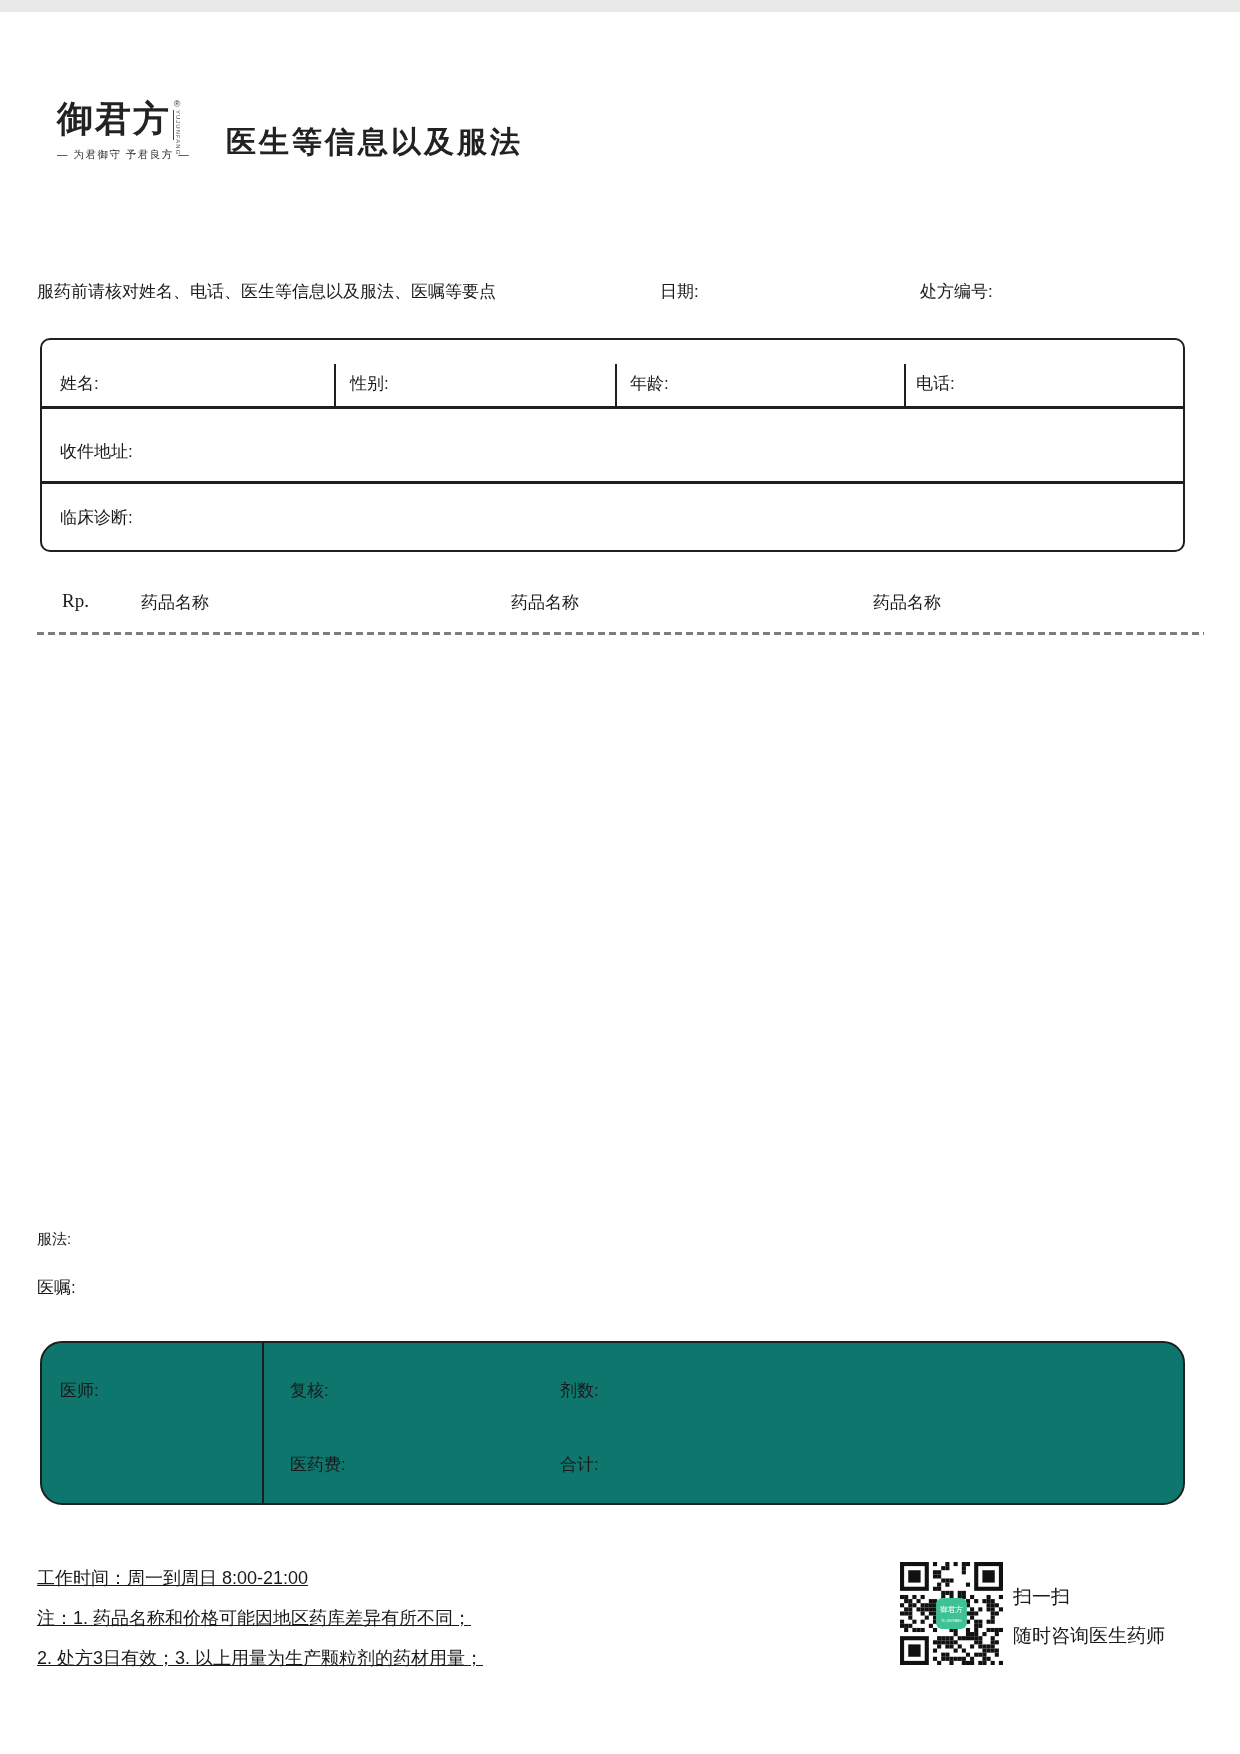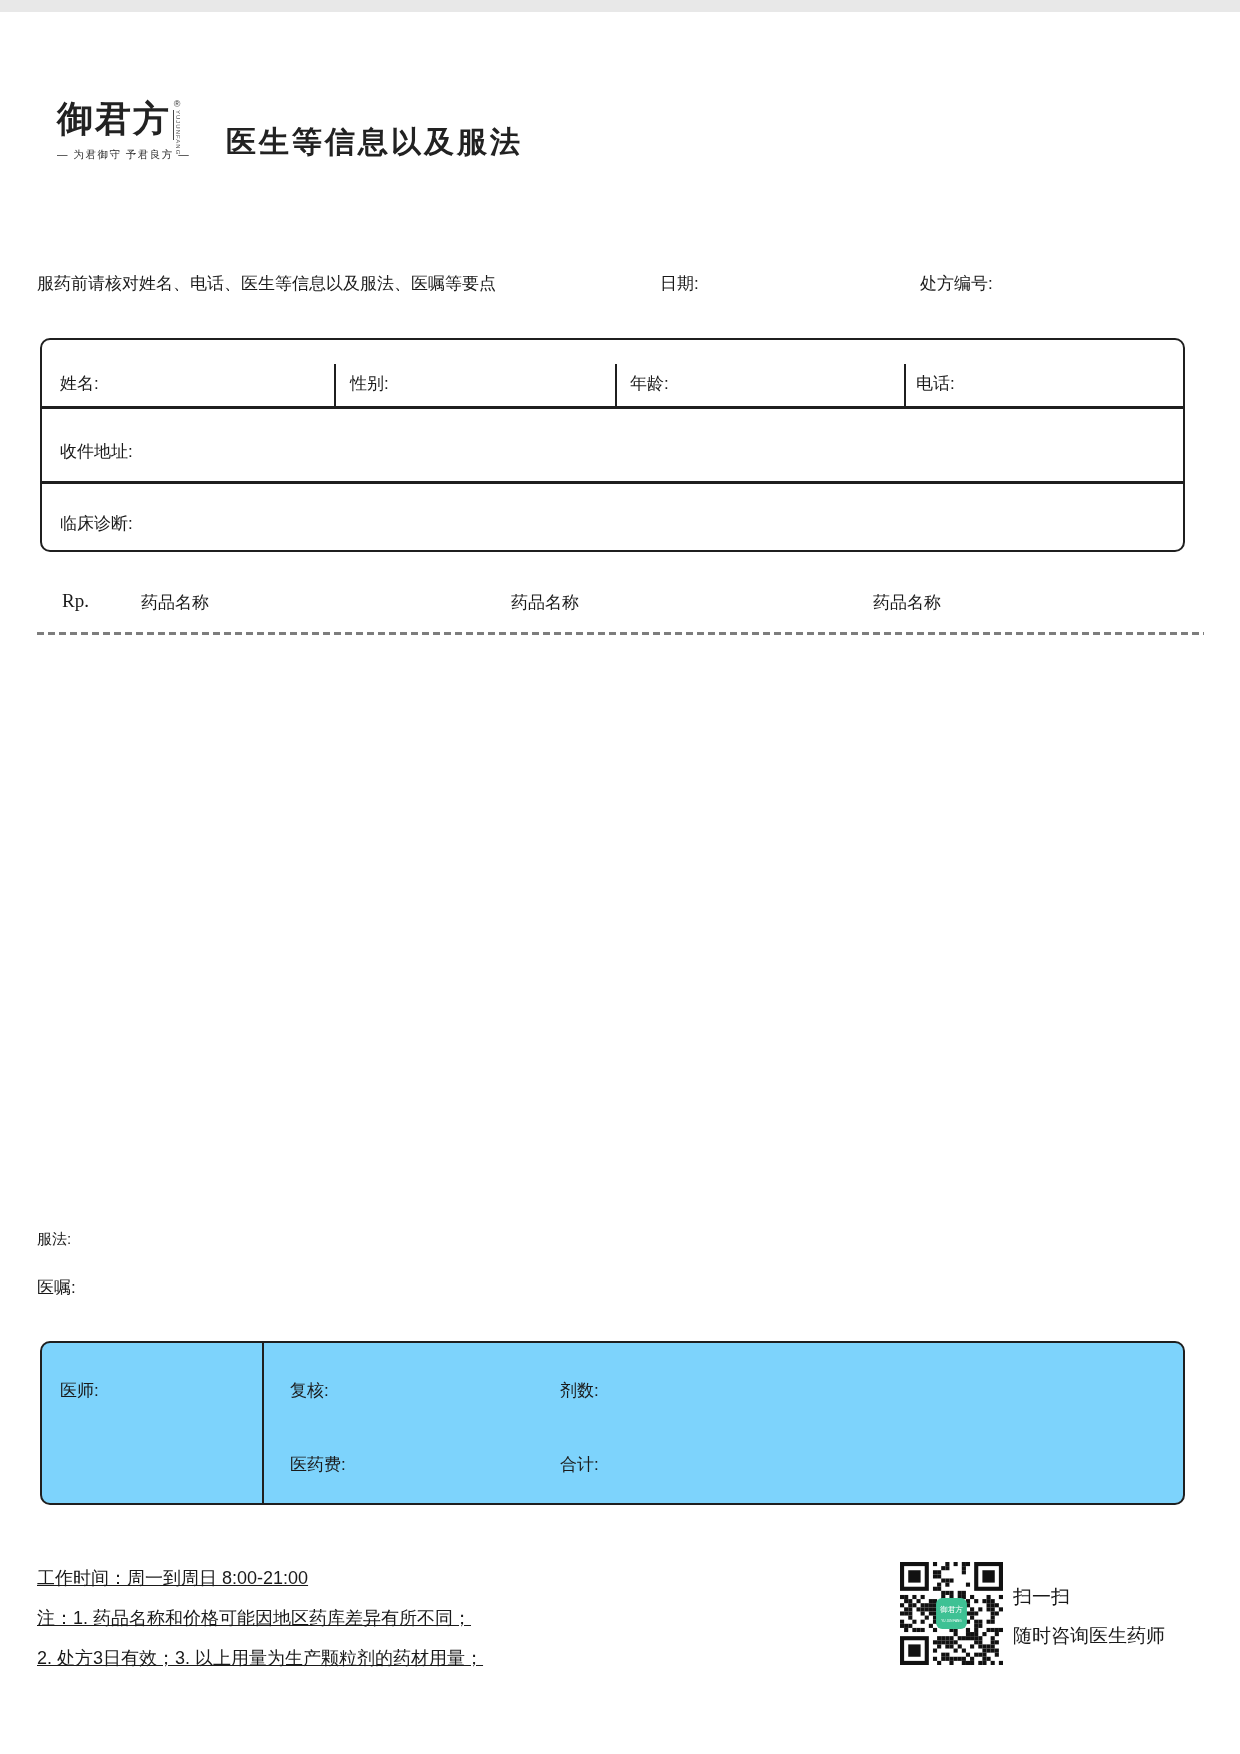--- a/index.html
+++ b/index.html
@@ -29,59 +29,59 @@
   .logo-tagline{
     margin-top:8px;font-size:10.5px;letter-spacing:1.5px;
     color:#2b2b2b;white-space:nowrap;
   }
   .hospital-title{
     position:absolute;left:226px;top:110px;
     font-size:30px;font-weight:800;letter-spacing:3px;color:#222;
     white-space:nowrap;
   }
   
-  .notice-row{position:absolute;top:260px;left:0;width:100%;height:24px;font-size:17px;}
+  .notice-row{position:absolute;top:268px;left:0;width:100%;height:24px;font-size:17px;}
   .notice-text{position:absolute;left:37px;top:0;white-space:nowrap;}
   .date-label{position:absolute;left:660px;top:0;white-space:nowrap;}
   .rxno-label{position:absolute;left:920px;top:0;white-space:nowrap;}
   
   .patient-box{
     position:absolute;left:40px;top:326px;width:1145px;height:214px;
     border:2.5px solid #1f1f1f;border-radius:10px;box-sizing:border-box;
     background:#fff;
   }
   .pb-row1{position:absolute;left:0;top:0;width:100%;height:68px;}
   .pb-sep{position:absolute;top:24px;height:44px;width:2px;background:#1f1f1f;}
   .pb-sep1{left:292px;} .pb-sep2{left:573px;} .pb-sep3{left:862px;}
   .pb-label{position:absolute;font-size:17px;white-space:nowrap;}
   .pb-name{left:18px;top:32px;}
   .pb-gender{left:308px;top:32px;}
   .pb-age{left:588px;top:32px;}
   .pb-phone{left:874px;top:32px;}
   .pb-line1{position:absolute;left:0;top:66px;width:100%;height:2.5px;background:#1f1f1f;}
   .pb-address{left:18px;top:100px;}
   .pb-line2{position:absolute;left:0;top:141px;width:100%;height:2.5px;background:#1f1f1f;}
-  .pb-diagnosis{left:18px;top:172px;}
+  .pb-diagnosis{left:18px;top:166px;}
   
   .rp-row{position:absolute;top:576px;left:0;width:100%;height:26px;}
   .rp-label{position:absolute;left:62px;top:2px;font-size:19px;font-family:Liberation Serif, serif;}
   .rp-col{position:absolute;top:3px;font-size:17px;white-space:nowrap;}
   .rp-col1{left:141px;} .rp-col2{left:511px;} .rp-col3{left:873px;}
   .dash-line{
     position:absolute;left:37px;top:620px;width:1167px;height:3px;
     background:repeating-linear-gradient(90deg,#7d7d7d 0 7px,transparent 7px 11px);
   }
   
   .fufa{position:absolute;left:37px;top:1218px;font-size:15px;}
   .yizhu{position:absolute;left:37px;top:1264px;font-size:17px;}
   
   .sign-box{
     position:absolute;left:40px;top:1329px;width:1145px;height:164px;
-    border:2.5px solid #1f1f1f;border-radius:10px;box-sizing:border-box;
-    background:#7dd3fc;
+    border:2.5px solid #1f1f1f;border-radius:22px;box-sizing:border-box;
+    background:#0f766e;
   }
   .sb-divider{position:absolute;left:220px;top:0;width:2px;height:100%;background:#1f1f1f;}
   .sb-label{position:absolute;font-size:17px;white-space:nowrap;}
   .sb-doctor{left:18px;top:36px;}
   .sb-review{left:248px;top:36px;}
   .sb-dose{left:518px;top:36px;}
   .sb-fee{left:248px;top:110px;}
   .sb-total{left:518px;top:110px;}
   
   .ft-line{position:absolute;left:37px;font-size:18px;white-space:nowrap;text-decoration:underline;}

